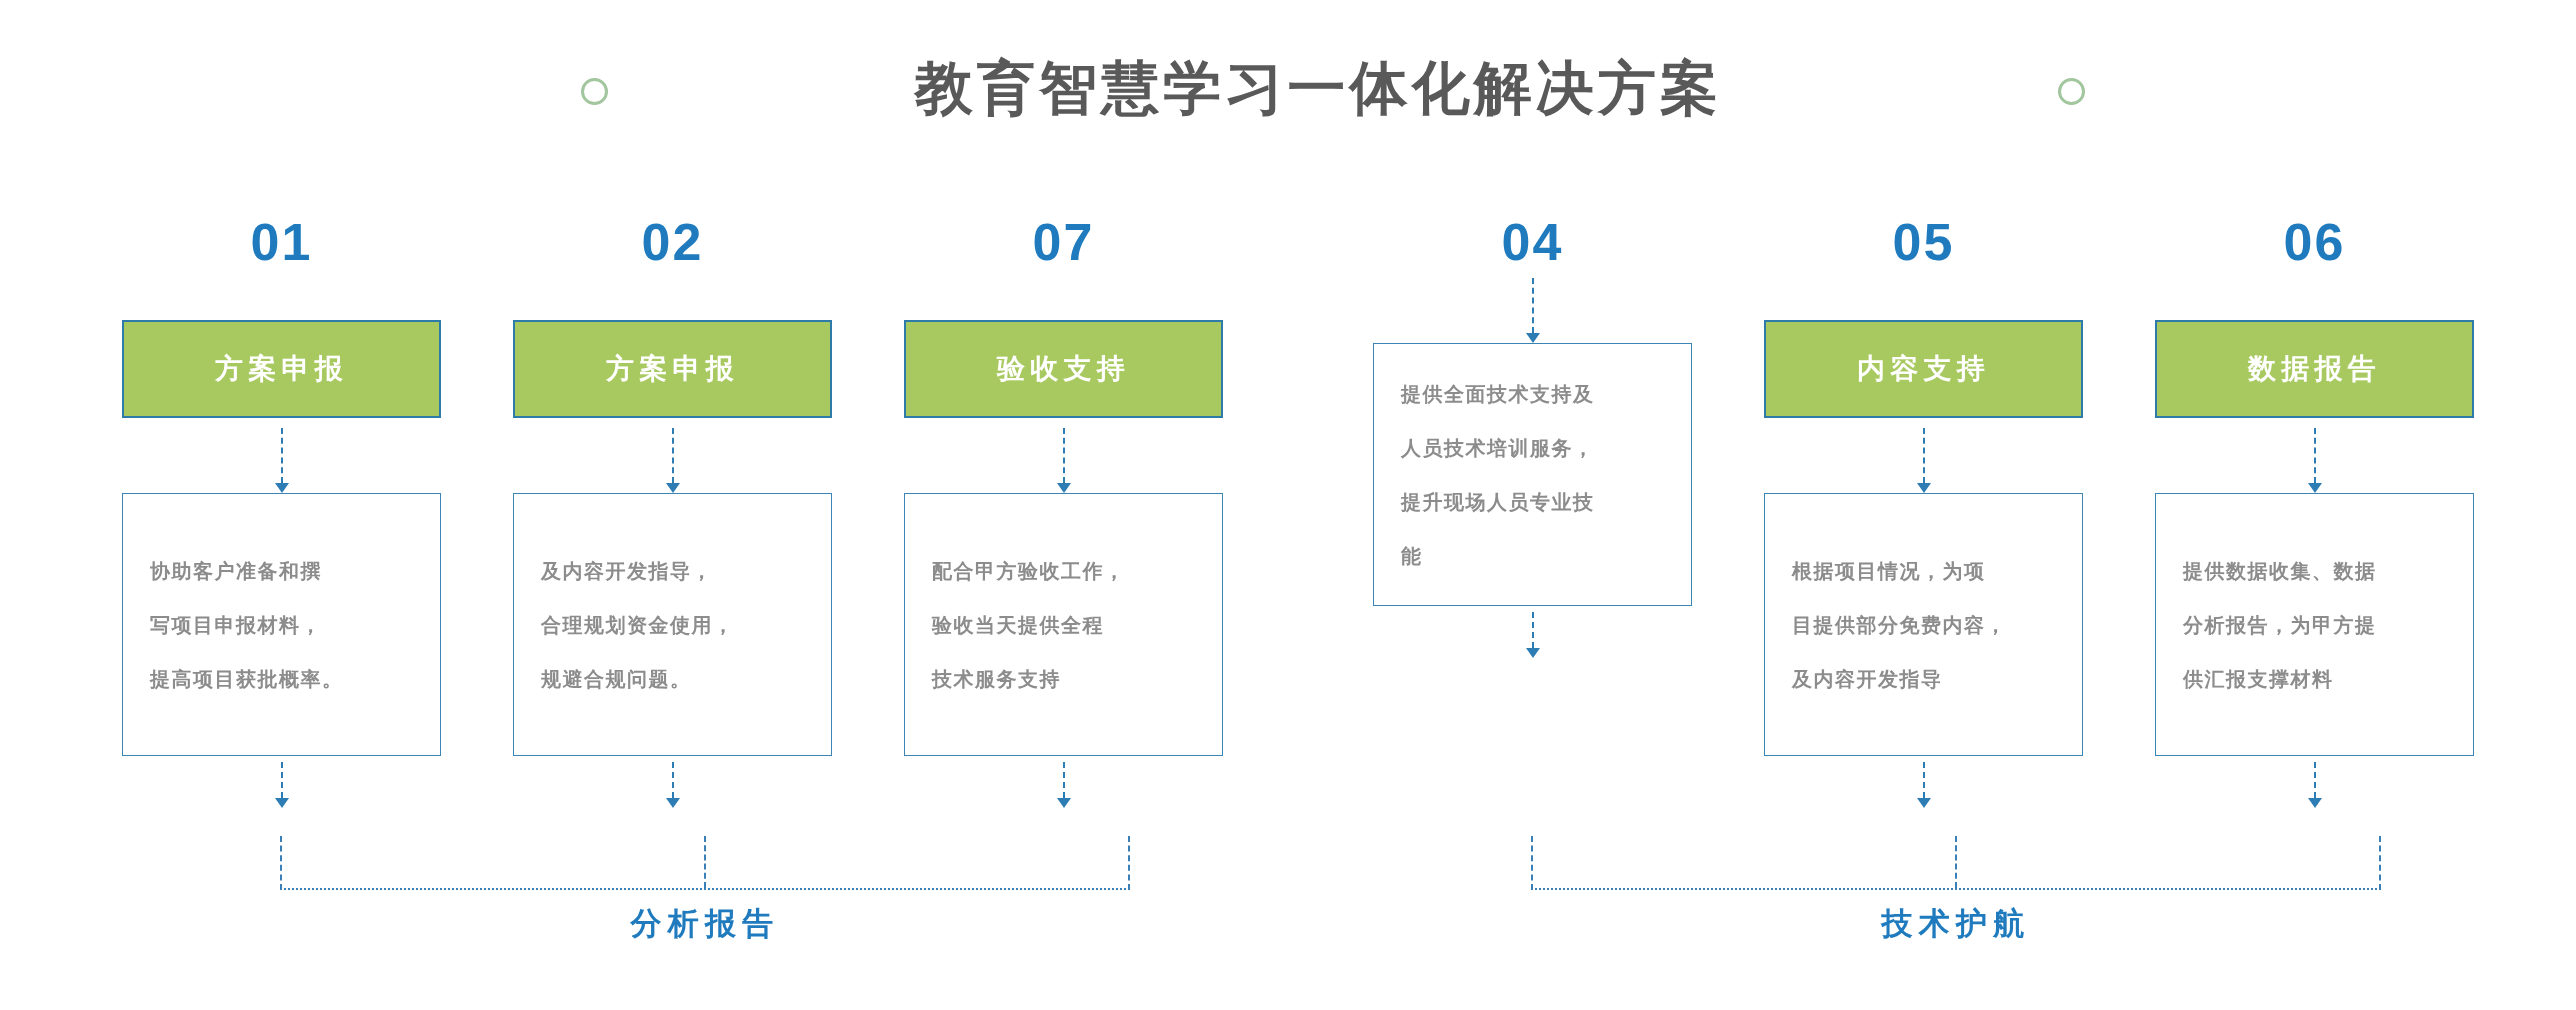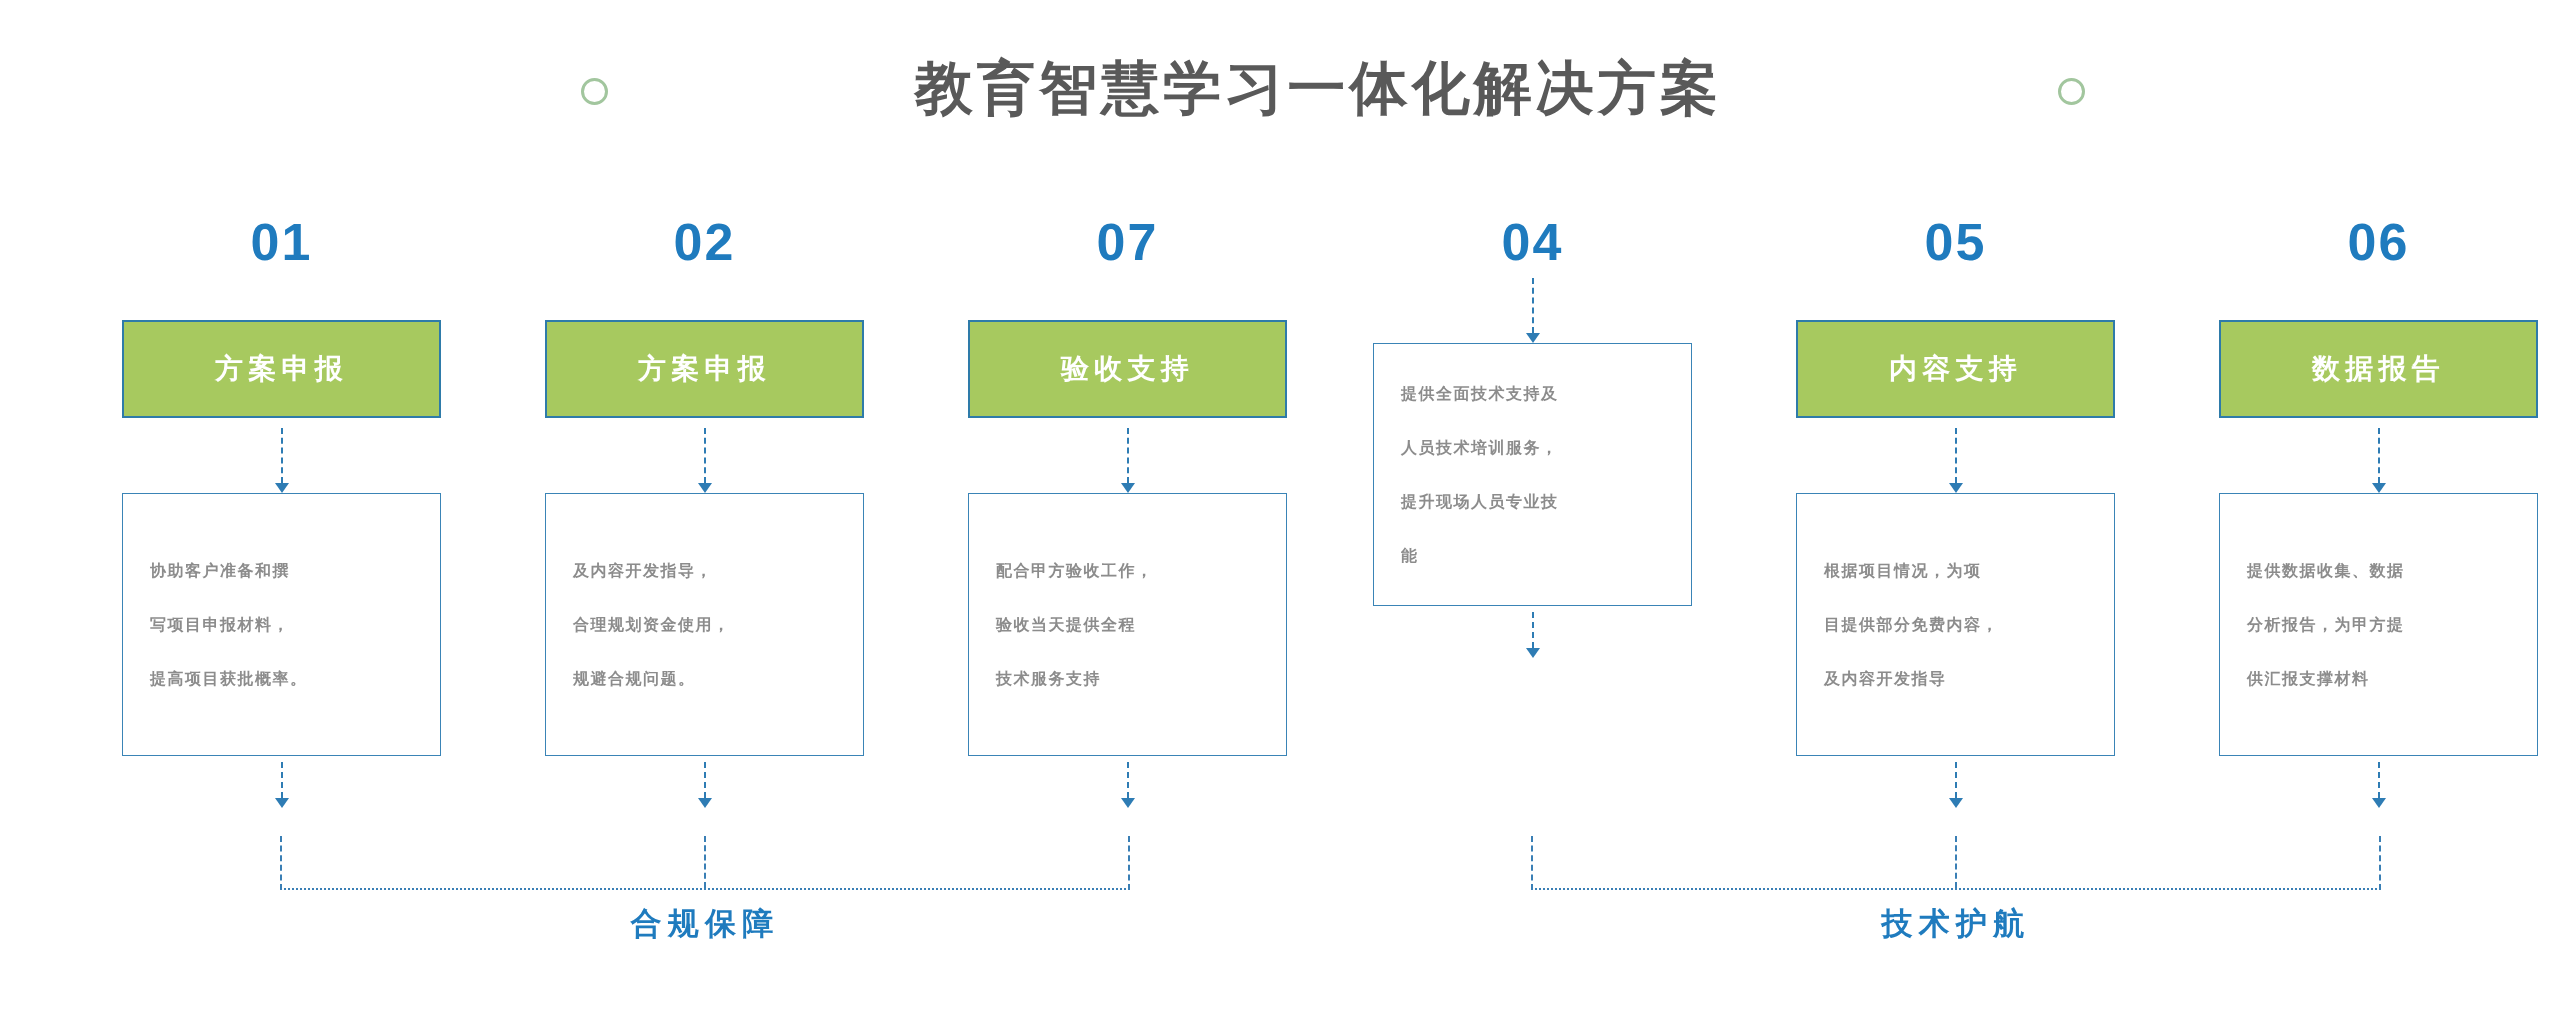--- a/index.html
+++ b/index.html
@@ -45,21 +45,21 @@
   .ring.right { left:2058px; }
 
   
   .content {
     position:absolute;
     top:216px; left:122px;
     display:flex;
     gap:85px;
   }
   .group { width:1166px; }
-  .cols { display:flex; gap:104px; }
+  .cols { display:flex; gap:72px; }
   .step { width:319px; display:flex; flex-direction:column; align-items:center; }
 
   .num {
     height:52px; line-height:52px;
     font-size:52px; font-weight:bold;
     color:var(--accent-blue);
     text-align:center;
     letter-spacing:2.1px;
   }
 
@@ -87,21 +87,21 @@
   }
 
   .desc-box {
     width:319px; height:263px;
     border:1.5px solid var(--desc-border);
     background:#ffffff;
     display:flex; align-items:center;
     padding:0 27px;
   }
   .desc-text {
-    font-size:16px;
+    font-size:20px;
     line-height:54px;
     letter-spacing:1.5px;
     font-weight:bold;
     color:var(--desc-gray);
     white-space:pre-line;
     text-align:left;
   }
 
   
   .bracket {
@@ -191,21 +191,21 @@
 技术服务支持</div>
         </div>
         <div class="arrow-zone short">
           <div class="dash-line"></div>
           <div class="arrow-head"></div>
         </div>
       </article>
 
     </div>
     <div class="bracket"></div>
-    <div class="group-label">合规保障</div>
+    <div class="group-label">分析报告</div>
   </section>
 
   <section class="group">
     <div class="cols">
 
       <article class="step">
         <div class="num">04</div>
         <div class="arrow-zone">
           <div class="dash-line"></div>
           <div class="arrow-head"></div>

